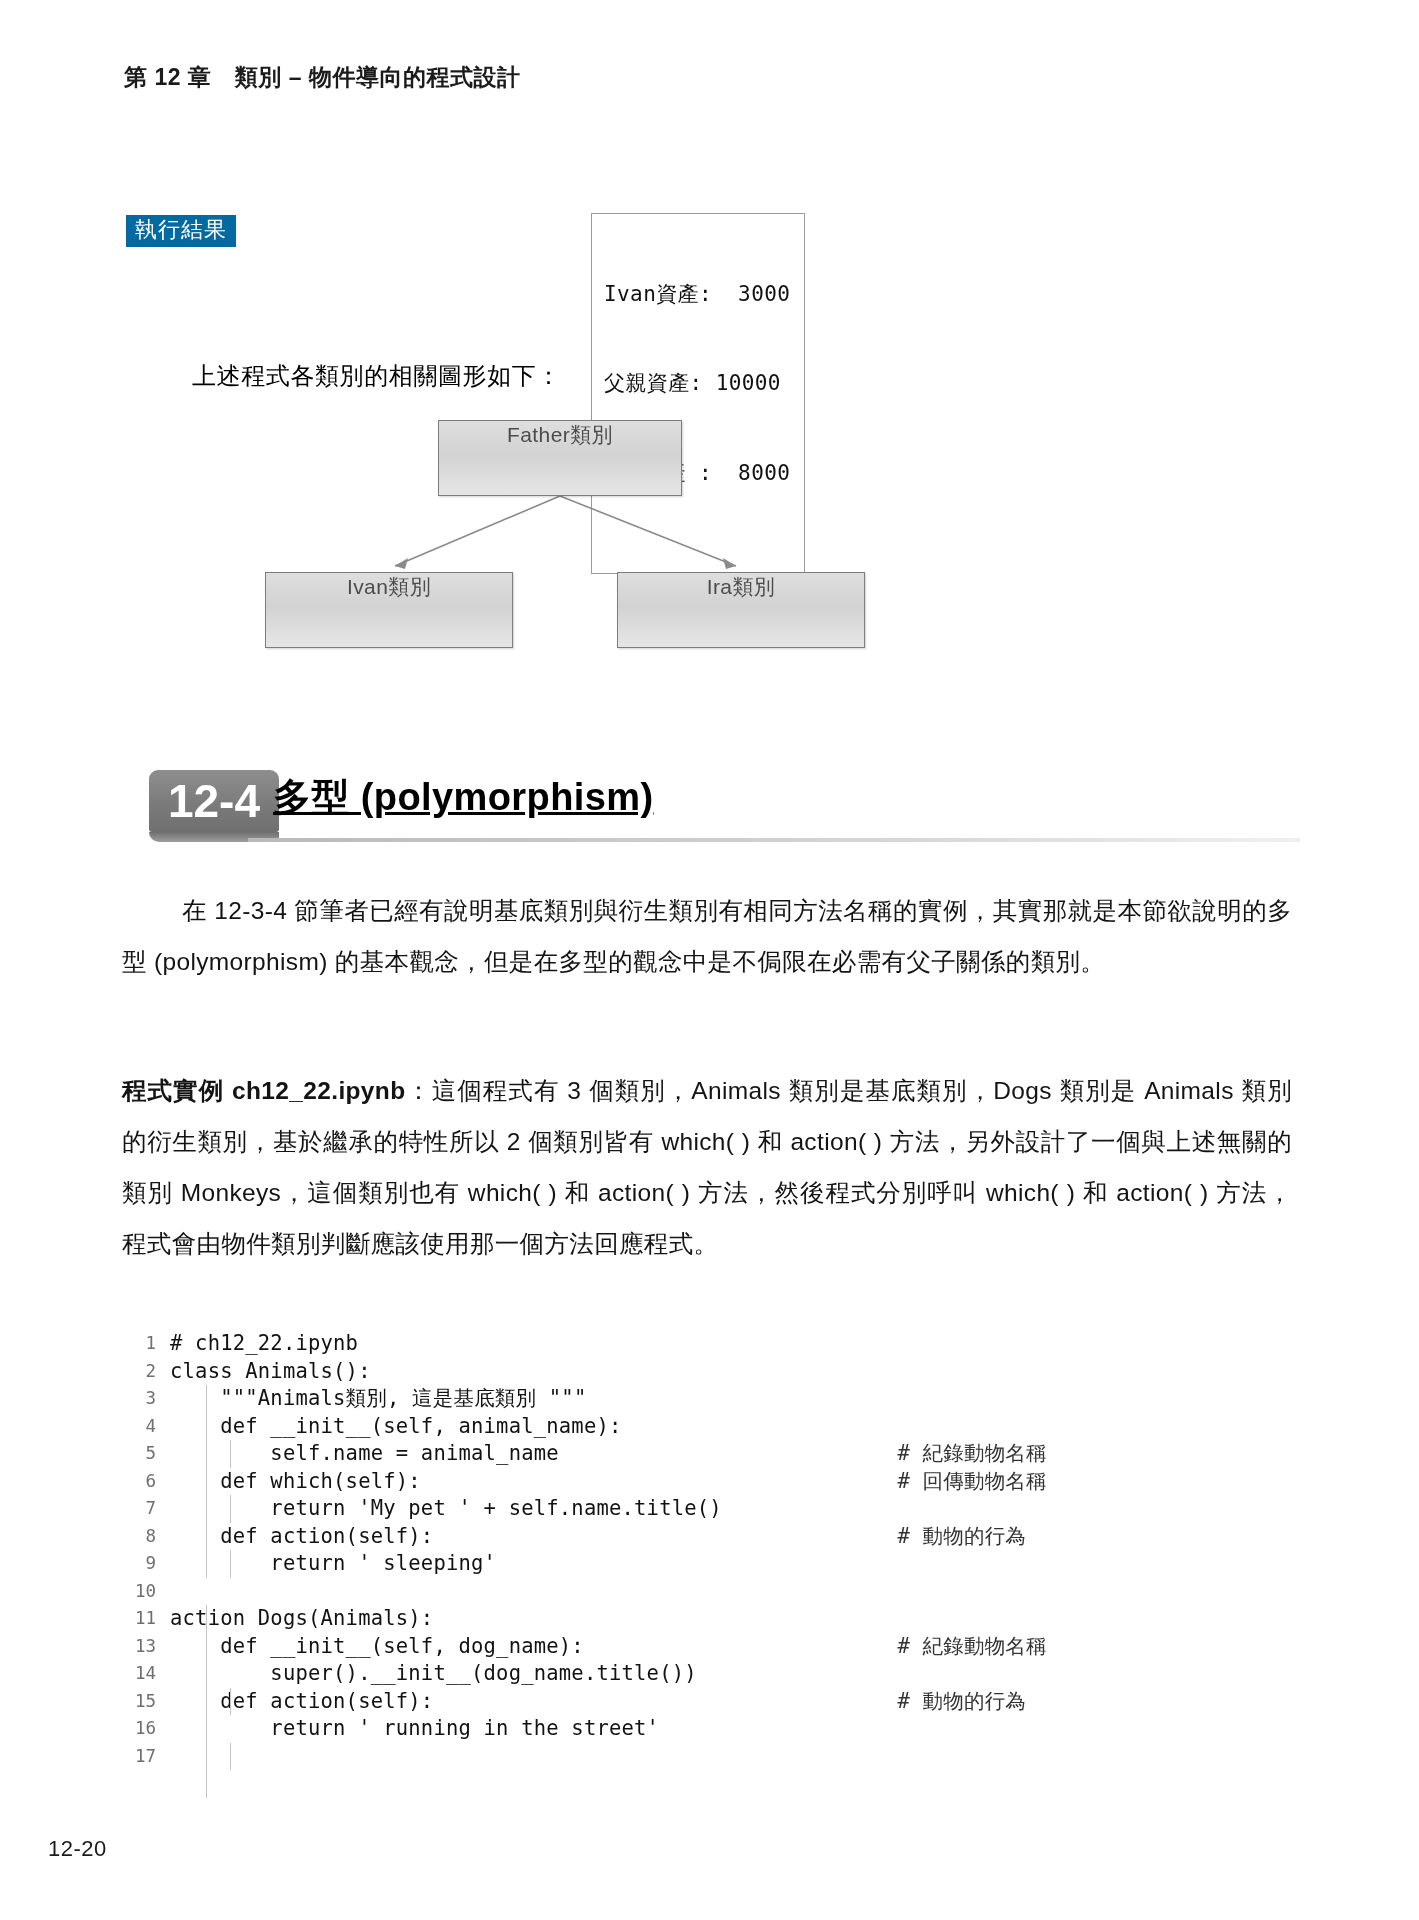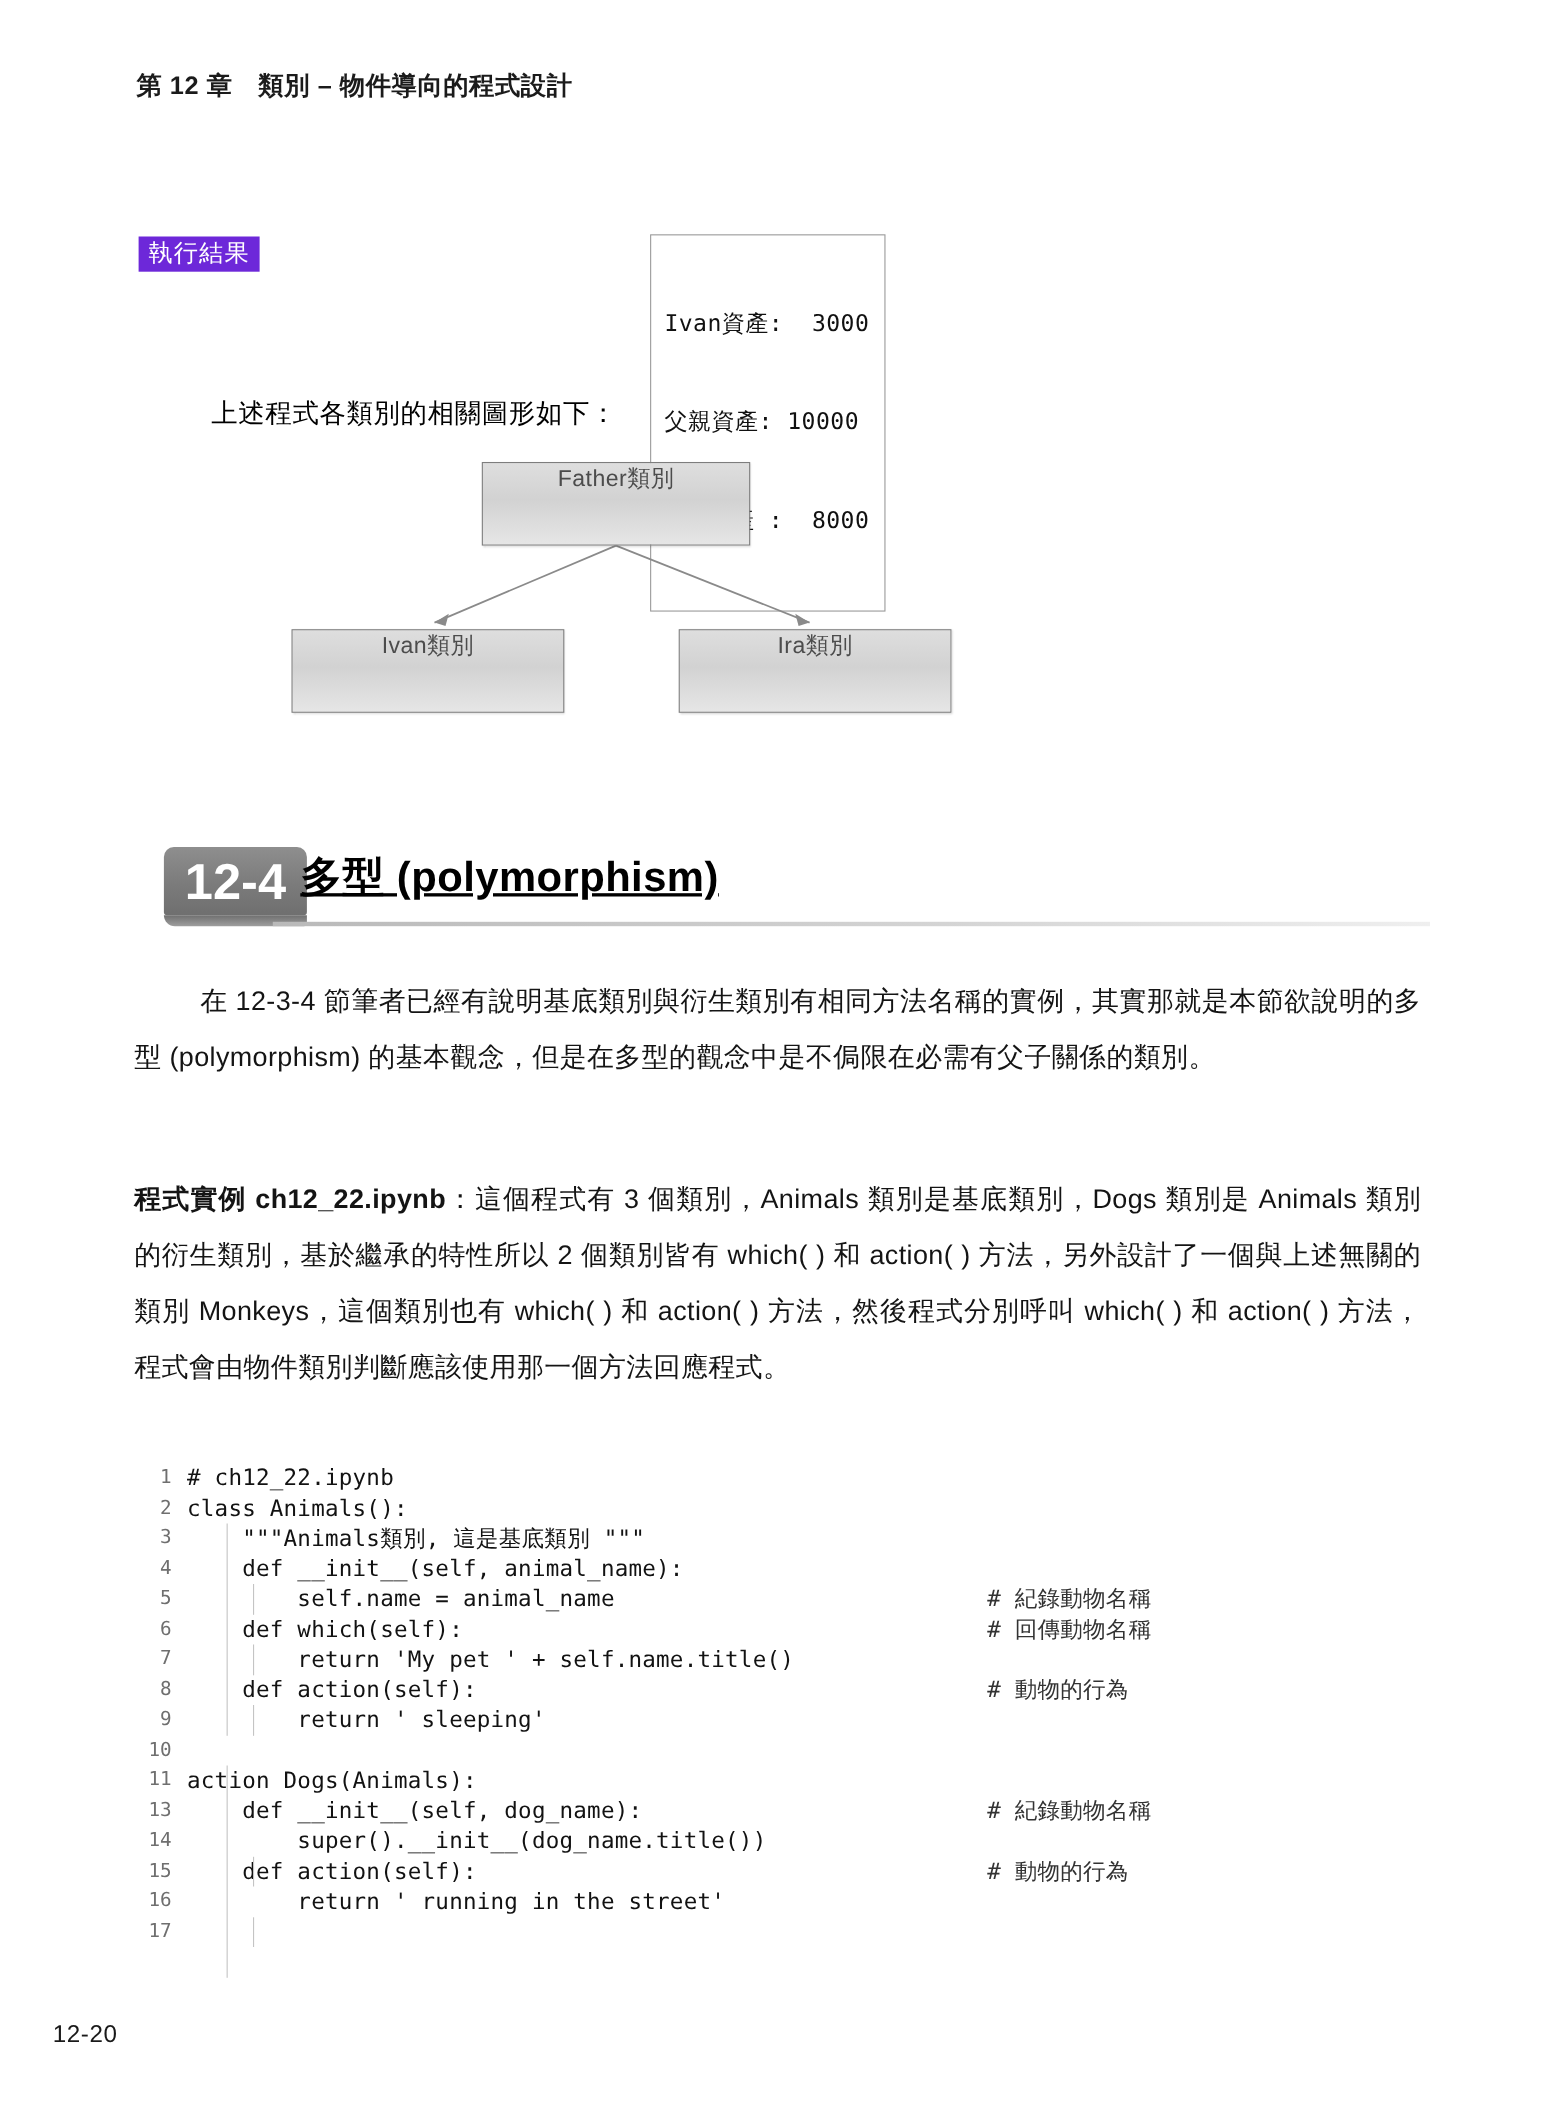--- a/index.html
+++ b/index.html
@@ -32,37 +32,37 @@
     letter-spacing: 0.5px;
     color: #1b1b1b;
     white-space: pre;
   }
 
   
   .result-label {
     position: absolute;
     left: 126px;
     top: 215px;
-    background: #6d28d9;
+    background: #0369a1;
     color: #ffffff;
     font-size: 22px;
     font-weight: 500;
     padding: 3px 9px 5px 9px;
     letter-spacing: 1px;
     line-height: 1.1;
   }
 
   
   .output-box {
     position: absolute;
     left: 591px;
     top: 213px;
     border: 1px solid #9a9a9a;
     background: #ffffff;
-    padding: 6px 14px 7px 12px;
+    padding: 6px 14px 25px 12px;
     font-family: "DejaVu Sans Mono", "Liberation Mono", monospace;
     font-size: 21px;
     line-height: 1.42;
     color: #111111;
     white-space: pre;
     letter-spacing: 0.4px;
   }
   .output-line { white-space: pre; }
 
   

